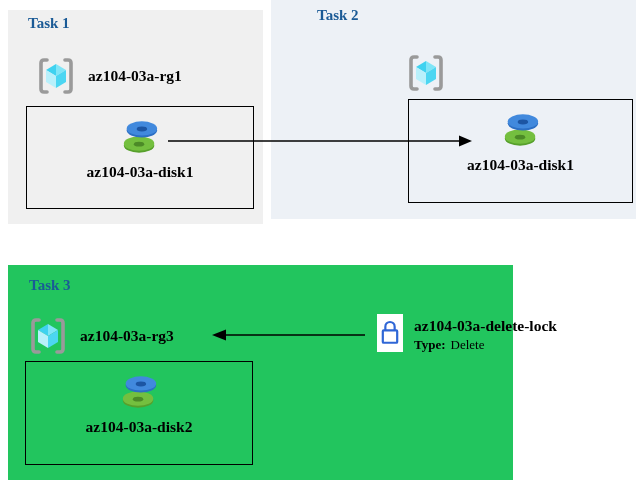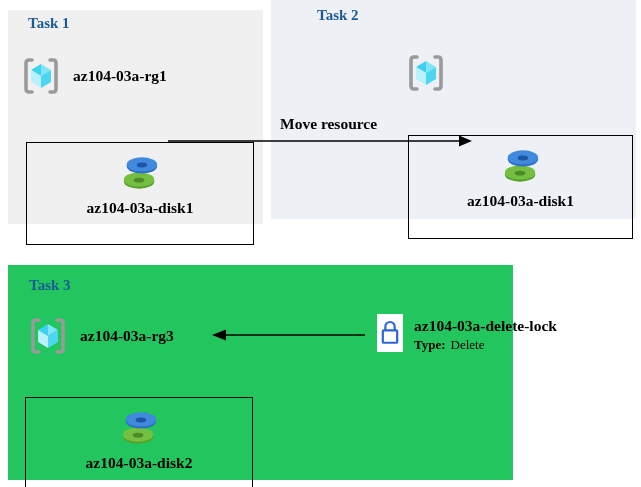--- a/index.html
+++ b/index.html
@@ -10,28 +10,28 @@
   #panel1{left:8px;top:10px;width:255px;height:214px;background:#f0f0f0;}
   #panel2{left:271px;top:0px;width:365px;height:219px;background:#edf1f6;}
   #panel3{left:8px;top:265px;width:505px;height:215px;background:#22c55e;}
 
   .panel-title{position:absolute;font-size:15px;font-weight:bold;color:#1a5a96;}
   #panel1 .panel-title{left:20px;top:5px;}
   #panel2 .panel-title{left:26px;top:7px;margin-left:20px;}
   #panel3 .panel-title{left:21px;top:12px;}
 
   .rg-row{position:absolute;display:flex;align-items:center;gap:13px;}
-  #panel1 .rg-row{left:14px;top:46px;}
+  #panel1 .rg-row{left:29px;top:46px;}
   #panel2 .rg-row{left:136px;top:53px;}
   #panel3 .rg-row{left:21px;top:51px;}
   .rg-name{font-size:15.5px;font-weight:bold;color:#000;white-space:nowrap;}
 
   .inner-box{position:absolute;border:1.5px solid #000;box-sizing:border-box;
              display:flex;flex-direction:column;align-items:center;
-             padding-top:11px;gap:7px;background:transparent;margin-top:36px;}
+             padding-top:11px;gap:7px;background:transparent;}
   #panel1 .inner-box{left:18px;top:96px;width:228px;height:103px;}
   #panel2 .inner-box{left:137px;top:99px;width:225px;height:104px;}
   #panel3 .inner-box{left:17px;top:96px;width:228px;height:104px;}
   .disk-name{font-size:15.5px;font-weight:bold;color:#000;white-space:nowrap;}
 
   .move-label{position:absolute;left:280px;top:115px;font-size:15.5px;
               font-weight:bold;color:#000;white-space:nowrap;}
 
   .lock-group{position:absolute;left:377px;top:314px;display:flex;
               gap:11px;align-items:flex-start;}
@@ -138,21 +138,20 @@
       <line x1="168" y1="141" x2="460" y2="141" stroke="#000" stroke-width="1.5"></line>
       <polygon points="459,135.5 472,141 459,146.5" fill="#000"></polygon>
     </g>
 
     <g>
       <line x1="365" y1="335" x2="225" y2="335" stroke="#000" stroke-width="1.5"></line>
       <polygon points="226,329.5 212,335 226,340.5" fill="#000"></polygon>
     </g>
   </svg>
 
-  <div class="move-label">Move resource</div>
 
   <div class="lock-group">
     <div class="lock-icon-box">
       <svg width="22" height="32" viewBox="0 0 26 34">
         <path d="M7.5 14 V9.5 a5.5 5.5 0 0 1 11 0 V14" fill="none" stroke="#2f66d6" stroke-width="2.6"></path>
         <rect x="4.5" y="14" width="17" height="14.5" rx="1" fill="#fff" stroke="#2f66d6" stroke-width="2.6"></rect>
       </svg>
     </div>
     <div class="lock-text">
       <div class="lock-name">az104-03a-delete-lock</div>

